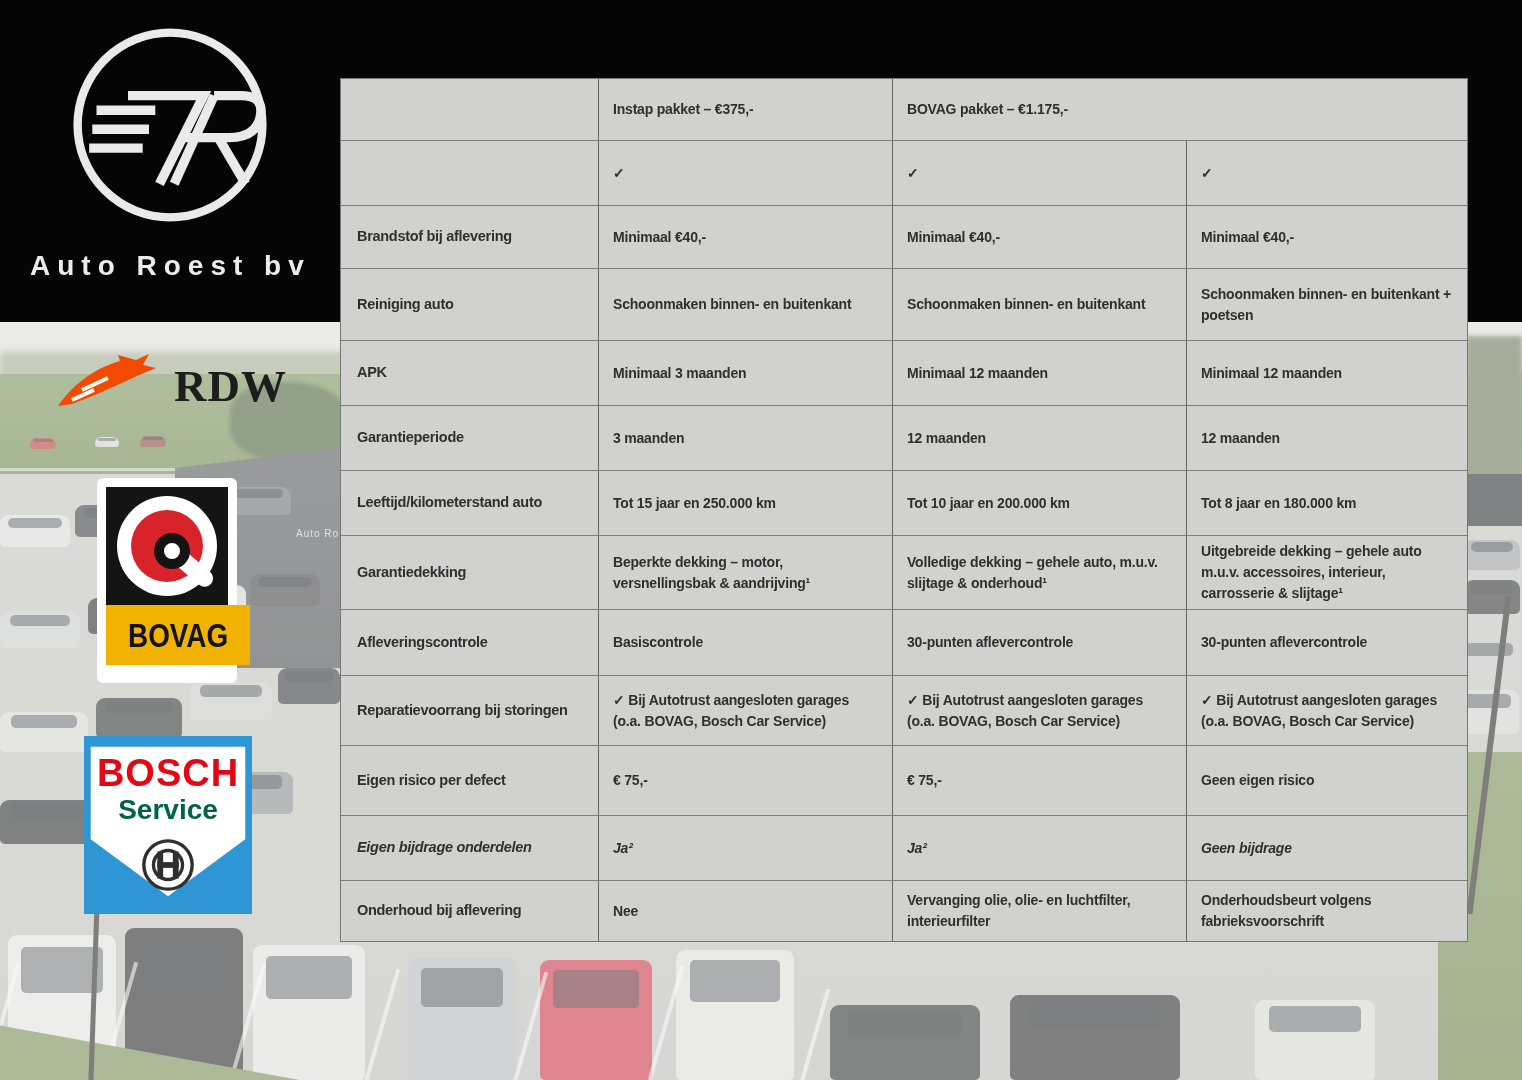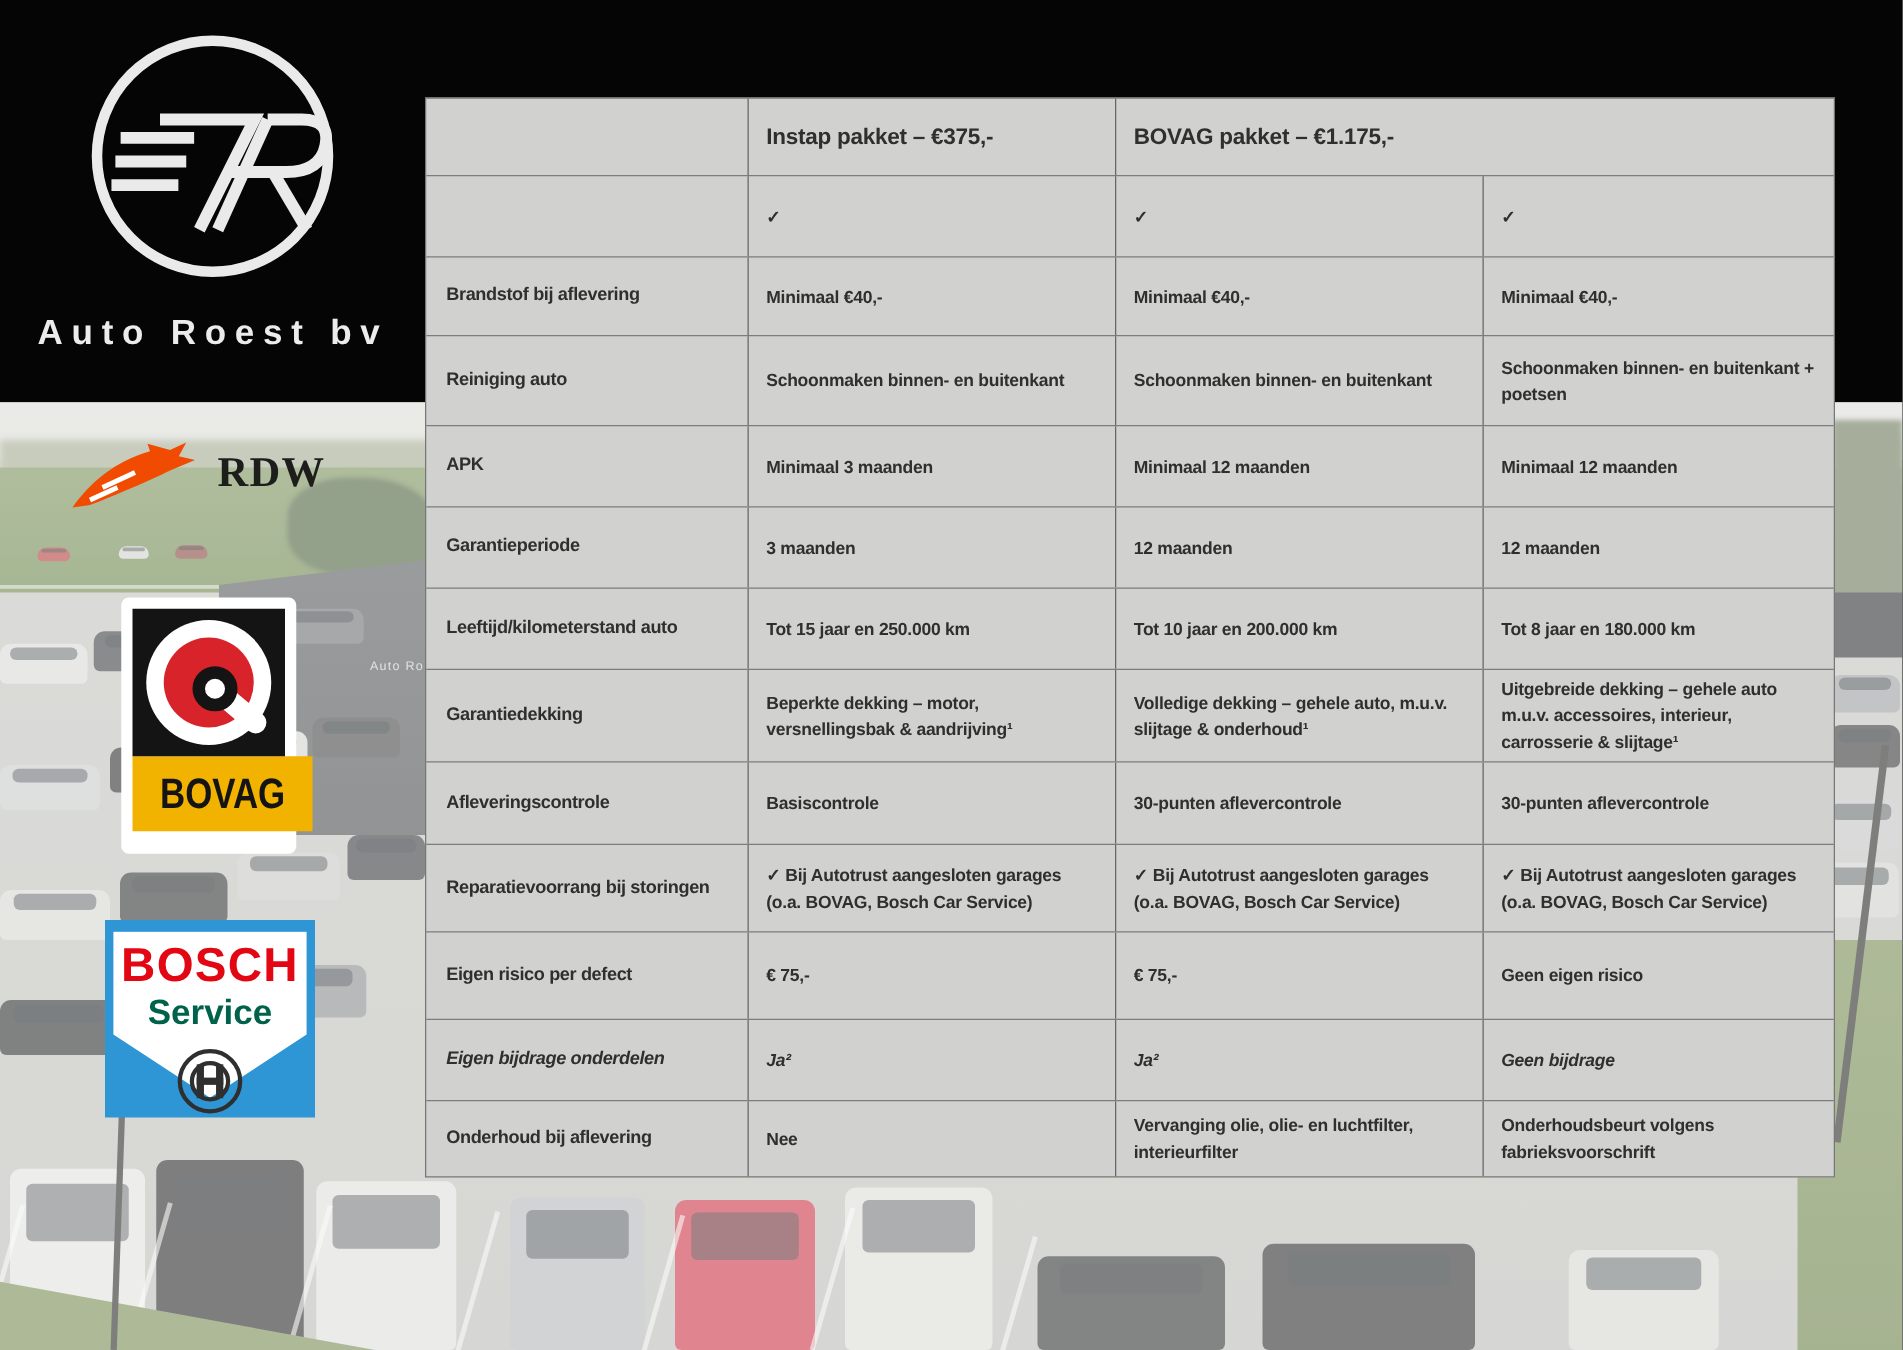--- a/index.html
+++ b/index.html
@@ -27,47 +27,47 @@
   .car{position:absolute;border-radius:9px 9px 5px 5px;}
   .car .glass{position:absolute;left:12%;top:8%;width:76%;height:32%;background:rgba(35,42,50,.55);border-radius:5px;}
   .pline{position:absolute;width:4px;background:rgba(255,255,255,.6);transform:rotate(16deg);}
   
   .brand{position:absolute;left:30px;top:20px;width:280px;z-index:3;text-align:center;}
   .brand svg{display:block;margin:0 auto;}
   .brand-name{margin-top:20px;color:#ececec;font-size:28px;font-weight:600;letter-spacing:7px;white-space:nowrap;}
   .rdw{position:absolute;left:52px;top:346px;width:240px;height:84px;z-index:3;}
   .rdw svg{position:absolute;left:0;top:0;}
   .rdw-text{position:absolute;left:122px;top:14px;font-family:"Liberation Serif",serif;font-weight:700;
-            font-size:34px;color:#1d1d1b;letter-spacing:1px;}
+            font-size:45px;color:#1d1d1b;letter-spacing:1px;}
   .bovag{position:absolute;left:97px;top:478px;width:140px;height:205px;background:#fff;border-radius:6px;
          padding:9px;box-sizing:border-box;z-index:3;}
   .bovag-top{position:relative;width:122px;height:118px;background:#141414;overflow:hidden;}
   .bovag-ring{position:absolute;left:50%;top:50%;width:100px;height:100px;margin:-50px 0 0 -50px;background:#fff;border-radius:50%;}
   .bovag-red{position:absolute;left:50%;top:50%;width:72px;height:72px;margin:-36px 0 0 -36px;background:#d8232a;border-radius:50%;}
   .bovag-pointer{position:absolute;left:50%;top:50%;width:62px;height:17px;margin:-8px 0 0 -4px;background:#fff;
                  border-radius:9px;transform-origin:4px 8px;transform:rotate(40deg);}
   .bovag-donut{position:absolute;left:50%;top:50%;width:16px;height:16px;margin:-13px 0 0 -13px;background:#fff;
                border:10px solid #141414;border-radius:50%;}
   .bovag-bottom{width:144px;height:60px;background:#f2b300;display:flex;align-items:center;justify-content:center;}
   .bovag-text{font-weight:700;font-size:34px;color:#141414;transform:scaleX(.82);letter-spacing:0;}
-  .bosch{position:absolute;left:84px;top:736px;width:168px;height:158px;background:#2e96d4;z-index:3;}
+  .bosch{position:absolute;left:84px;top:736px;width:168px;height:178px;background:#2e96d4;z-index:3;}
   .bosch-white{position:absolute;left:0;top:0;width:100%;height:100%;background:#fff;
                clip-path:polygon(4% 6%,96% 6%,96% 58%,50% 90%,4% 58%);}
   .bosch-l1{position:absolute;left:0;top:16px;width:100%;text-align:center;font-weight:700;font-size:38px;color:#e30613;letter-spacing:1px;}
   .bosch-l2{position:absolute;left:0;top:58px;width:100%;text-align:center;font-weight:700;font-size:28px;color:#00624a;}
   .bosch svg{position:absolute;left:50%;top:100px;margin-left:-29px;}
   
   .pkg-table{position:absolute;left:340px;top:78px;width:1128px;z-index:4;background:#d1d1d0;
              border:1px solid #777;box-sizing:border-box;color:#2f2f2f;}
   .trow{display:grid;grid-template-columns:257px 294px 294px 283px;border-bottom:1px solid #7d7d7d;box-sizing:border-box;}
   .trow:last-child{border-bottom:none;}
   .cell{display:flex;align-items:center;padding:4px 12px 4px 14px;border-left:1px solid #666;
         font-weight:700;font-size:14px;letter-spacing:-.2px;line-height:1.5;box-sizing:border-box;}
   .cell:first-child{border-left:none;padding-left:16px;font-size:14.5px;letter-spacing:-.3px;}
-  .thead .cell{font-size:18px;letter-spacing:-.2px;white-space:nowrap;}
+  .thead .cell{font-size:14px;letter-spacing:-.2px;white-space:nowrap;}
 </style>
 </head>
 <body>
 
 <div class="stage">
 
   <div class="black-band"></div>
 
   <div class="photo">
     <div class="sky"></div>

